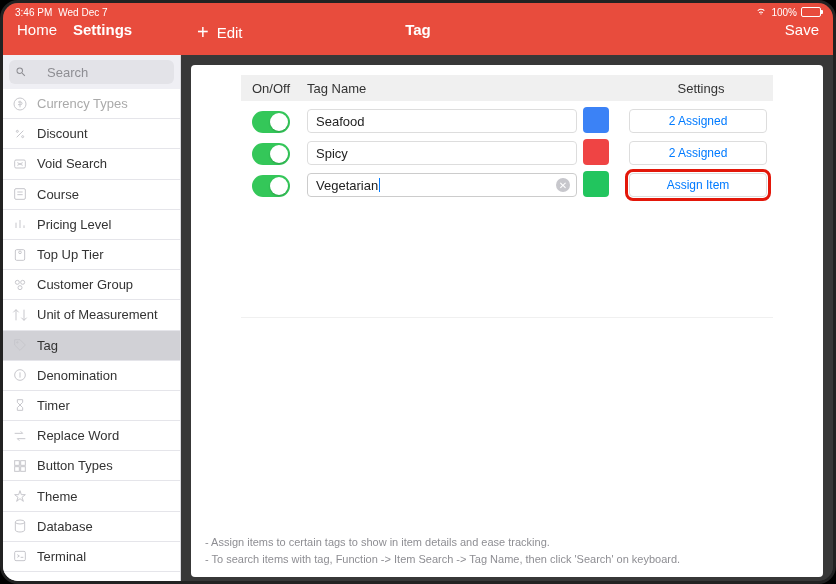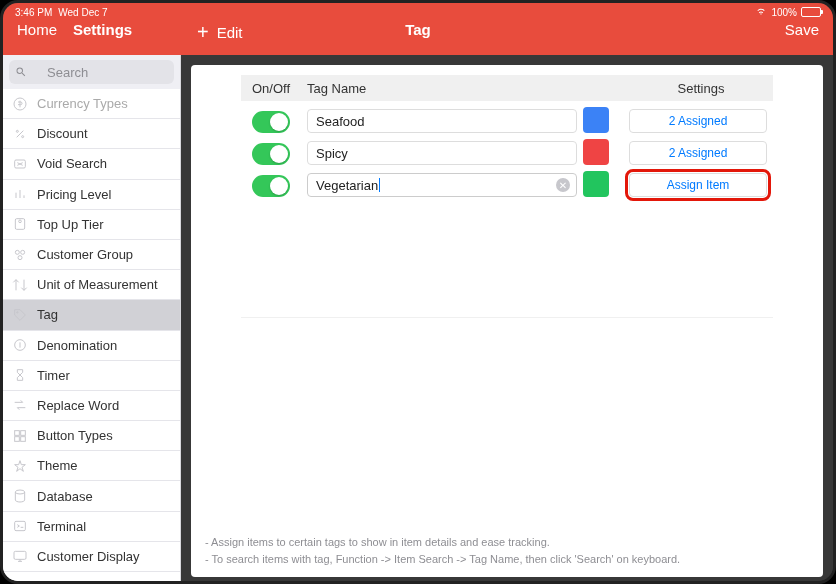--- a/index.html
+++ b/index.html
@@ -116,20 +116,29 @@
               <svg width="16" height="16" viewBox="0 0 24 24" fill="none" stroke="#c7c7cc" stroke-width="1.5">
                 <rect x="4" y="6" width="16" height="12" rx="2"></rect>
                 <path d="M8 10l8 4M16 10l-8 4"></path>
               </svg>
             </span>
             <span>Void Search</span>
           </div>
           <div class="sidebar-item">
             <span class="sidebar-icon">
               <svg width="16" height="16" viewBox="0 0 24 24" fill="none" stroke="#c7c7cc" stroke-width="1.5">
+                <rect x="4" y="4" width="16" height="16" rx="2"></rect>
+                <path d="M8 9h8M8 13h8"></path>
+              </svg>
+            </span>
+            <span>Course</span>
+          </div>
+          <div class="sidebar-item">
+            <span class="sidebar-icon">
+              <svg width="16" height="16" viewBox="0 0 24 24" fill="none" stroke="#c7c7cc" stroke-width="1.5">
                 <path d="M6 18V10M12 18V6M18 18V14"></path>
               </svg>
             </span>
             <span>Pricing Level</span>
           </div>
           <div class="sidebar-item">
             <span class="sidebar-icon">
               <svg width="16" height="16" viewBox="0 0 24 24" fill="none" stroke="#c7c7cc" stroke-width="1.5">
                 <rect x="5" y="4" width="14" height="16" rx="2"></rect>
                 <circle cx="12" cy="8" r="2"></circle>

